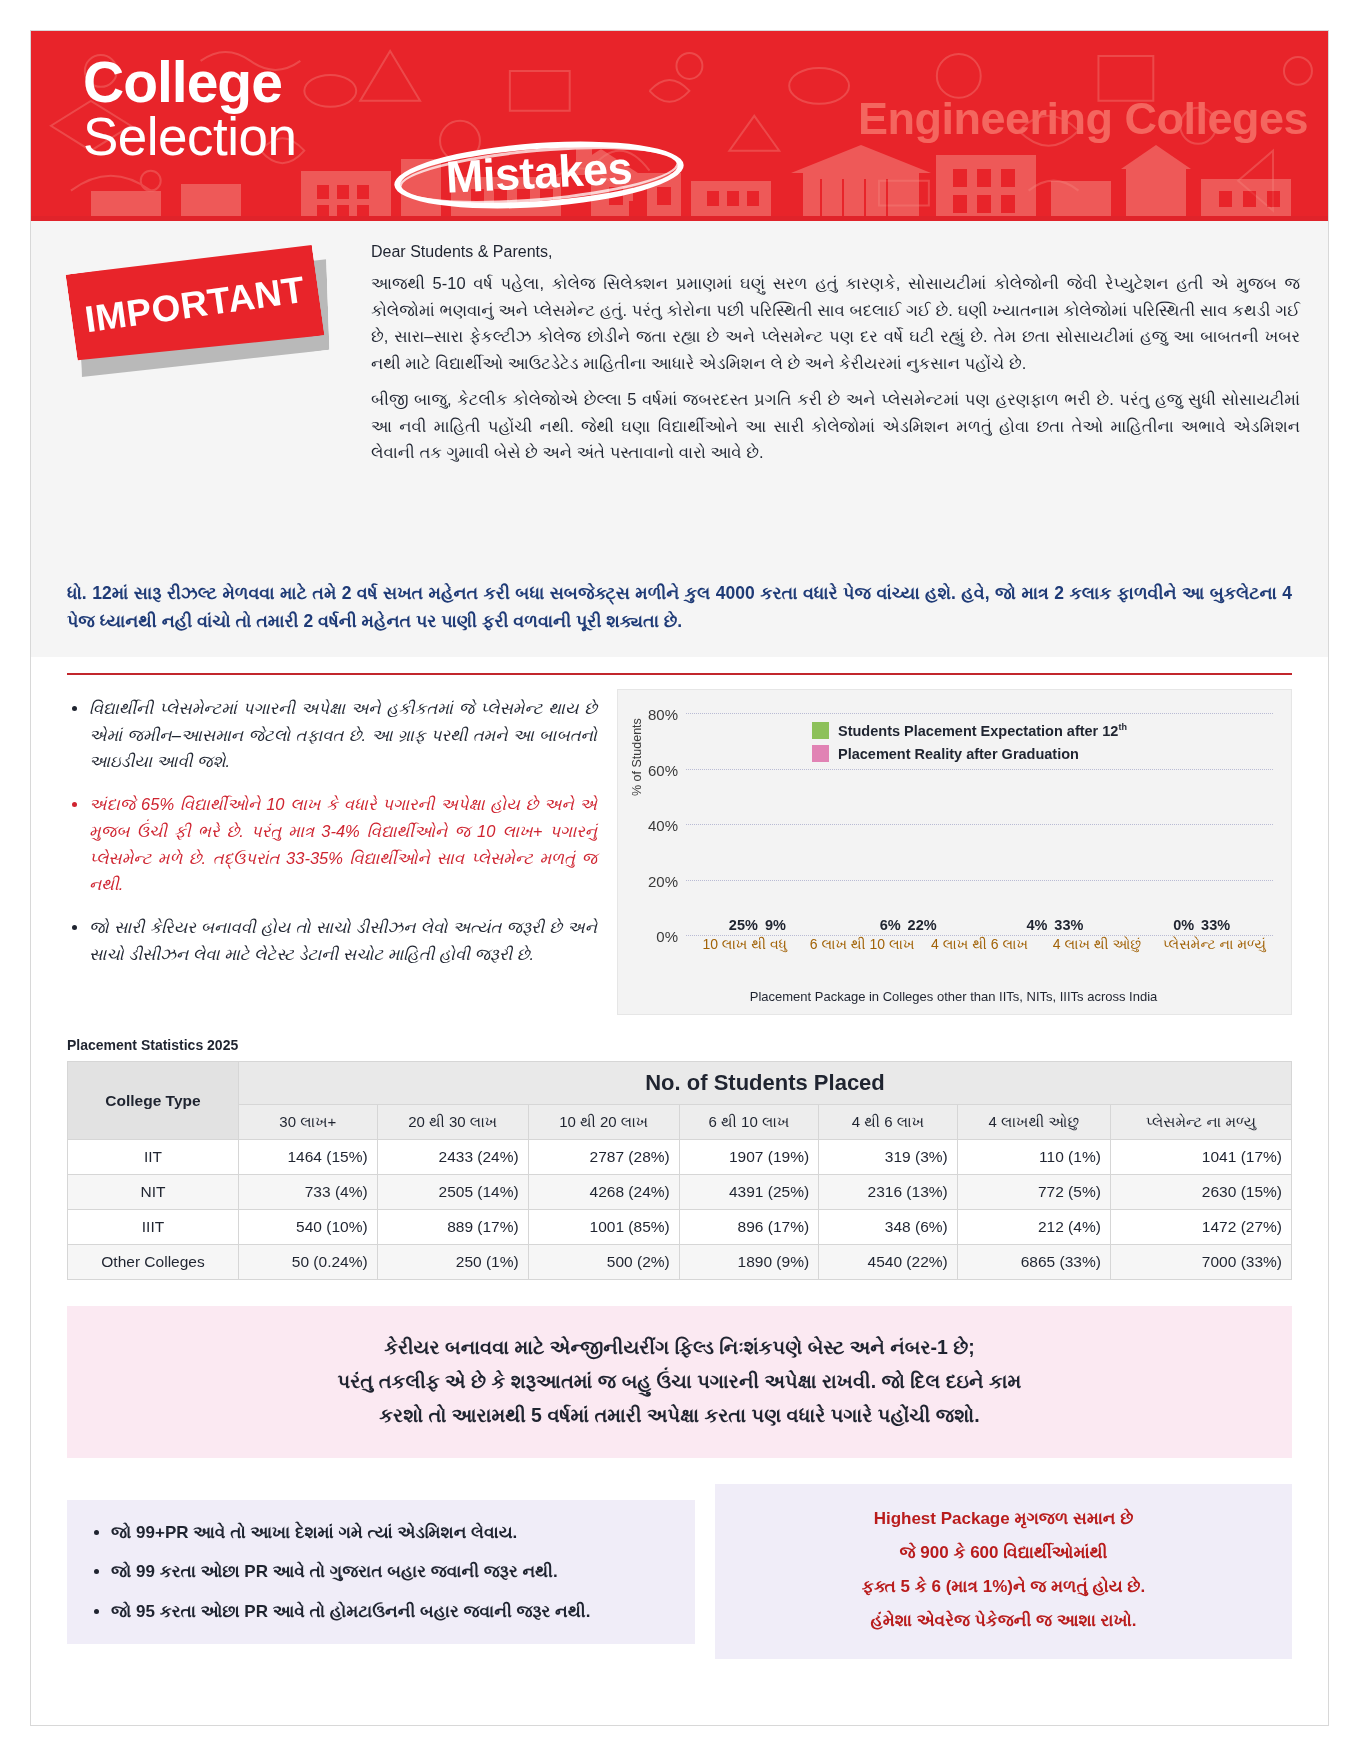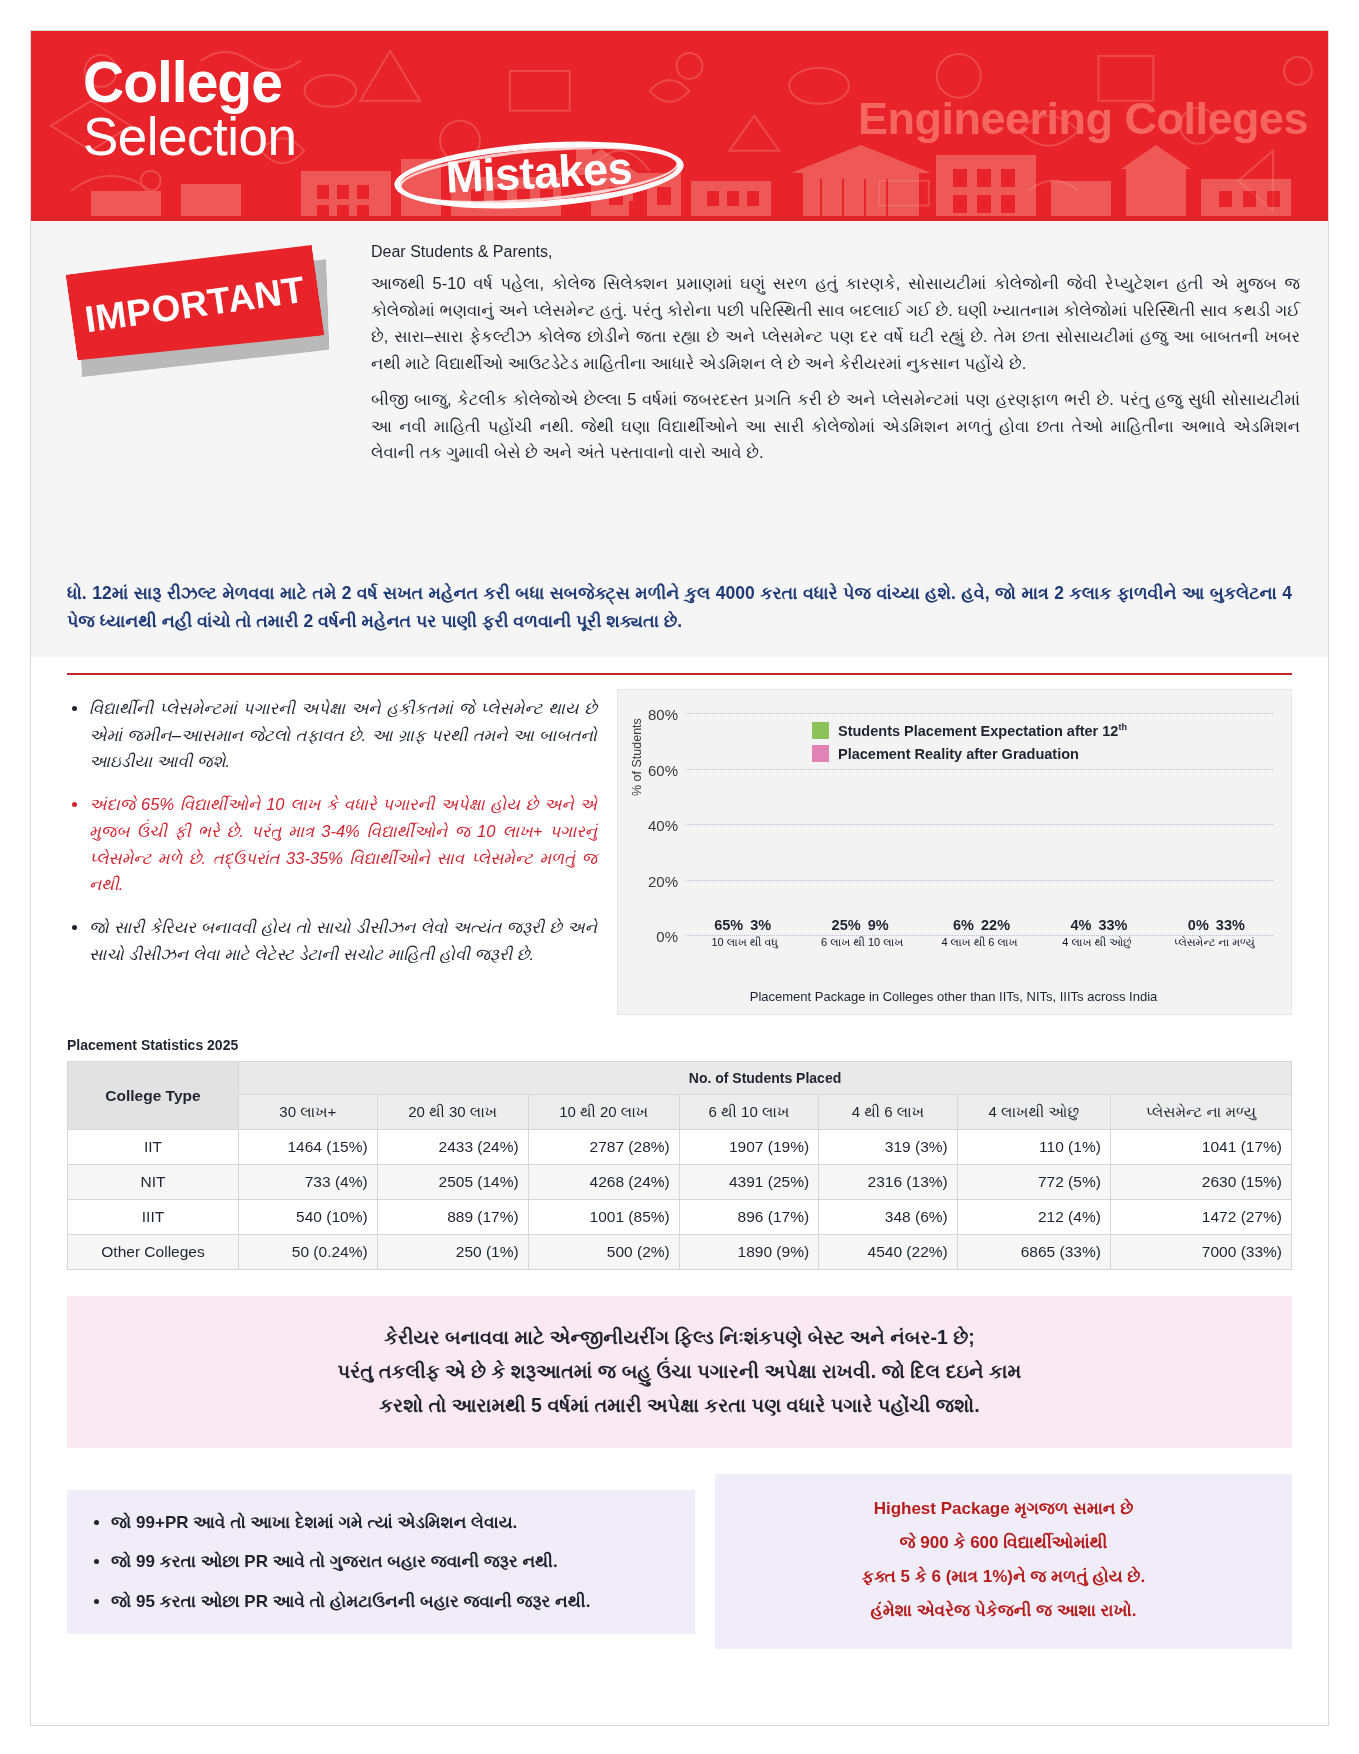--- a/index.html
+++ b/index.html
@@ -212,21 +212,21 @@
   .bar.real .fill{background:#e183b4;}
   .bar .vlab{
     position:absolute;left:50%;transform:translateX(-50%);
     font-size:14.5px;font-weight:bold;color:#1f2430;white-space:nowrap;
   }
   .xlabels{
     position:absolute;left:58px;right:6px;bottom:24px;height:46px;
     display:flex;
   }
   .xlabels .xl{
-    flex:1 1 0;text-align:center;font-size:11px;color:#0f172a;
+    flex:1 1 0;text-align:center;font-size:14px;color:#a16207;
     line-height:1.25;
   }
   .xcaption{
     position:absolute;left:0;right:0;bottom:2px;text-align:center;
     font-size:13px;color:#1f2430;
   }
   .legend{
     position:absolute;left:184px;top:22px;
   }
   .legend .item{display:flex;align-items:center;margin-bottom:6px;}
@@ -248,21 +248,21 @@
   table.stats th,table.stats td{
     border:1px solid #d6d6d6;
     padding:8px 9px;
   }
   table.stats thead th{
     background:#e9e9e9;font-weight:bold;text-align:center;
   }
   table.stats th.collegetype{
     background:#e2e2e2;width:152px;text-align:center;vertical-align:middle;
   }
-  table.stats th.grouped{font-size:14px;font-weight:bold;}
+  table.stats th.grouped{font-size:22px;font-weight:bold;}
   table.stats th.sub{font-size:15px;font-weight:normal;background:#ededed;}
   table.stats td{text-align:right;}
   table.stats td.name{text-align:center;}
   table.stats tbody tr:nth-child(even){background:#f6f6f6;}
   table.stats tbody tr:nth-child(odd){background:#ffffff;}
 
   
   .pink-box{
     margin:26px 0 0 0;
     background:#fbe9f2;
@@ -445,30 +445,20 @@
               <span class="ytick">40%</span>
             </div>
             <div class="gridline" style="bottom:25%">
               <span class="ytick">20%</span>
             </div>
             <div class="axisline">
               <span class="ytick">0%</span>
             </div>
 
             <div class="groups">
-              <div class="group">
-                <div class="bar exp">
-                  <span class="vlab" style="bottom: calc(81.25% + 3px);">65%</span>
-                  <span class="fill" style="height: 81.25%;"></span>
-                </div>
-                <div class="bar real">
-                  <span class="vlab" style="bottom: calc(3.75% + 3px);">3%</span>
-                  <span class="fill" style="height: 3.75%;"></span>
-                </div>
-              </div>
               <div class="group">
                 <div class="bar exp">
                   <span class="vlab" style="bottom: calc(31.25% + 3px);">25%</span>
                   <span class="fill" style="height: 31.25%;"></span>
                 </div>
                 <div class="bar real">
                   <span class="vlab" style="bottom: calc(11.25% + 3px);">9%</span>
                   <span class="fill" style="height: 11.25%;"></span>
                 </div>
               </div>

